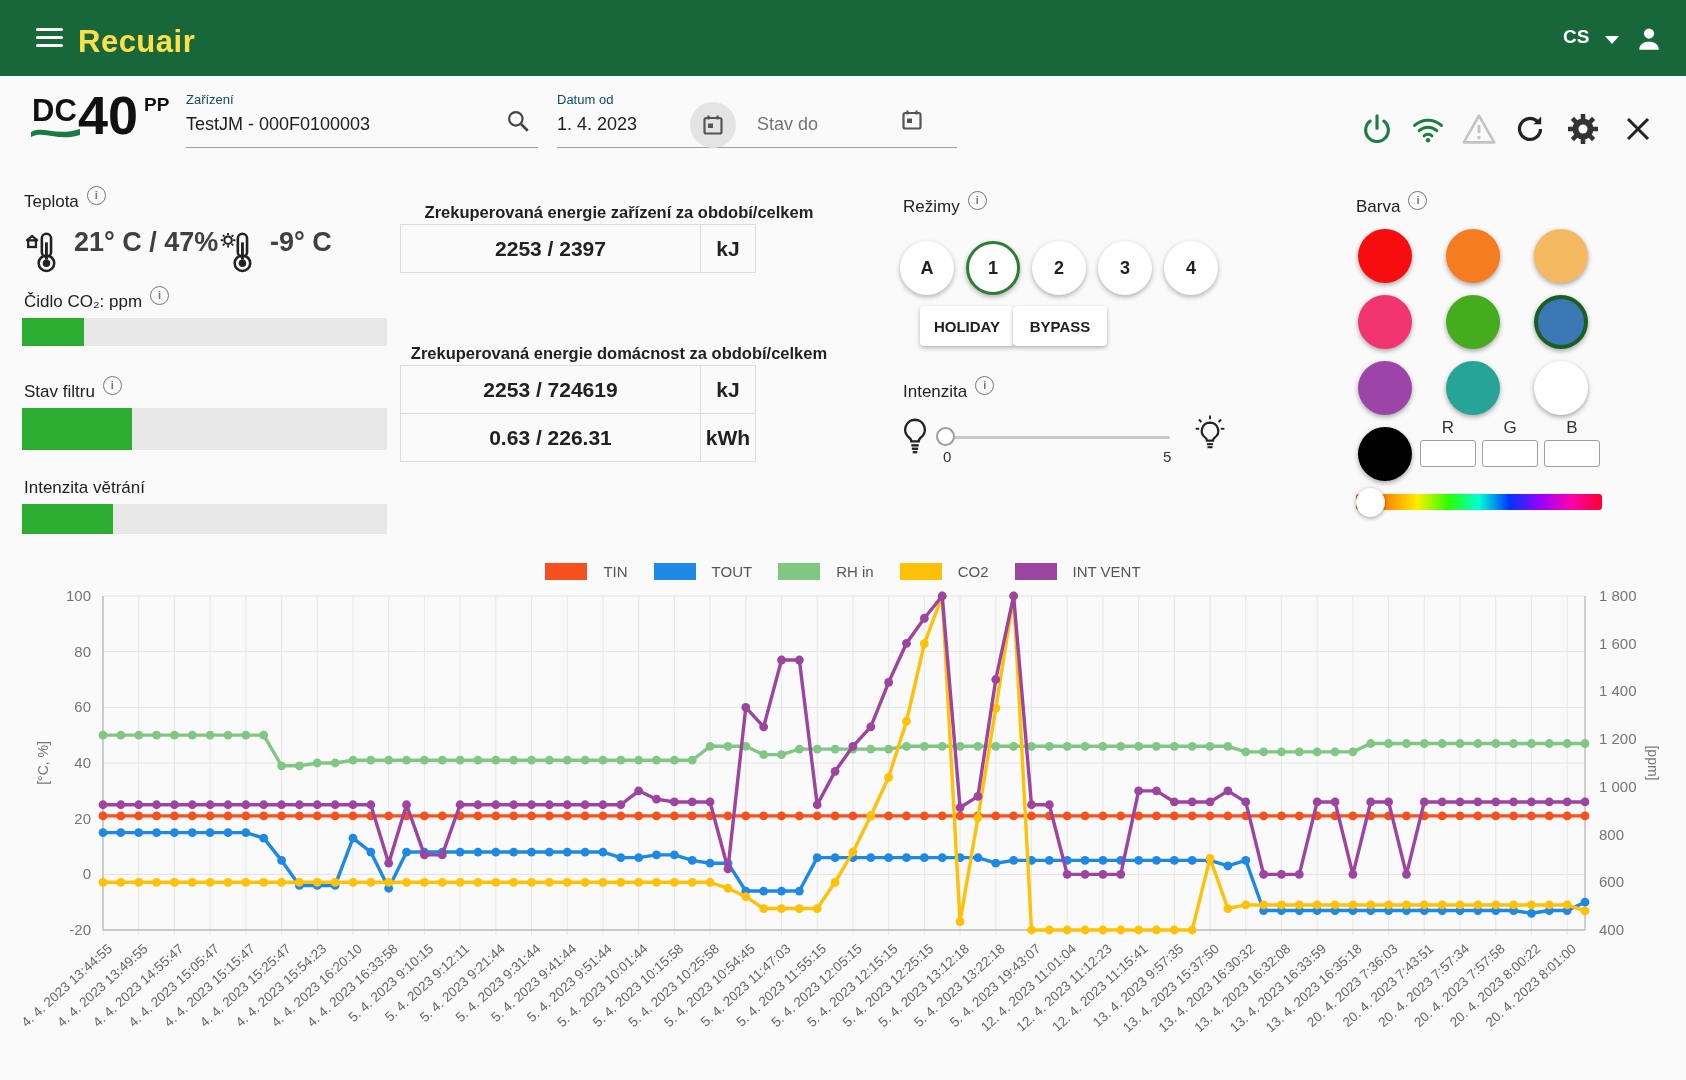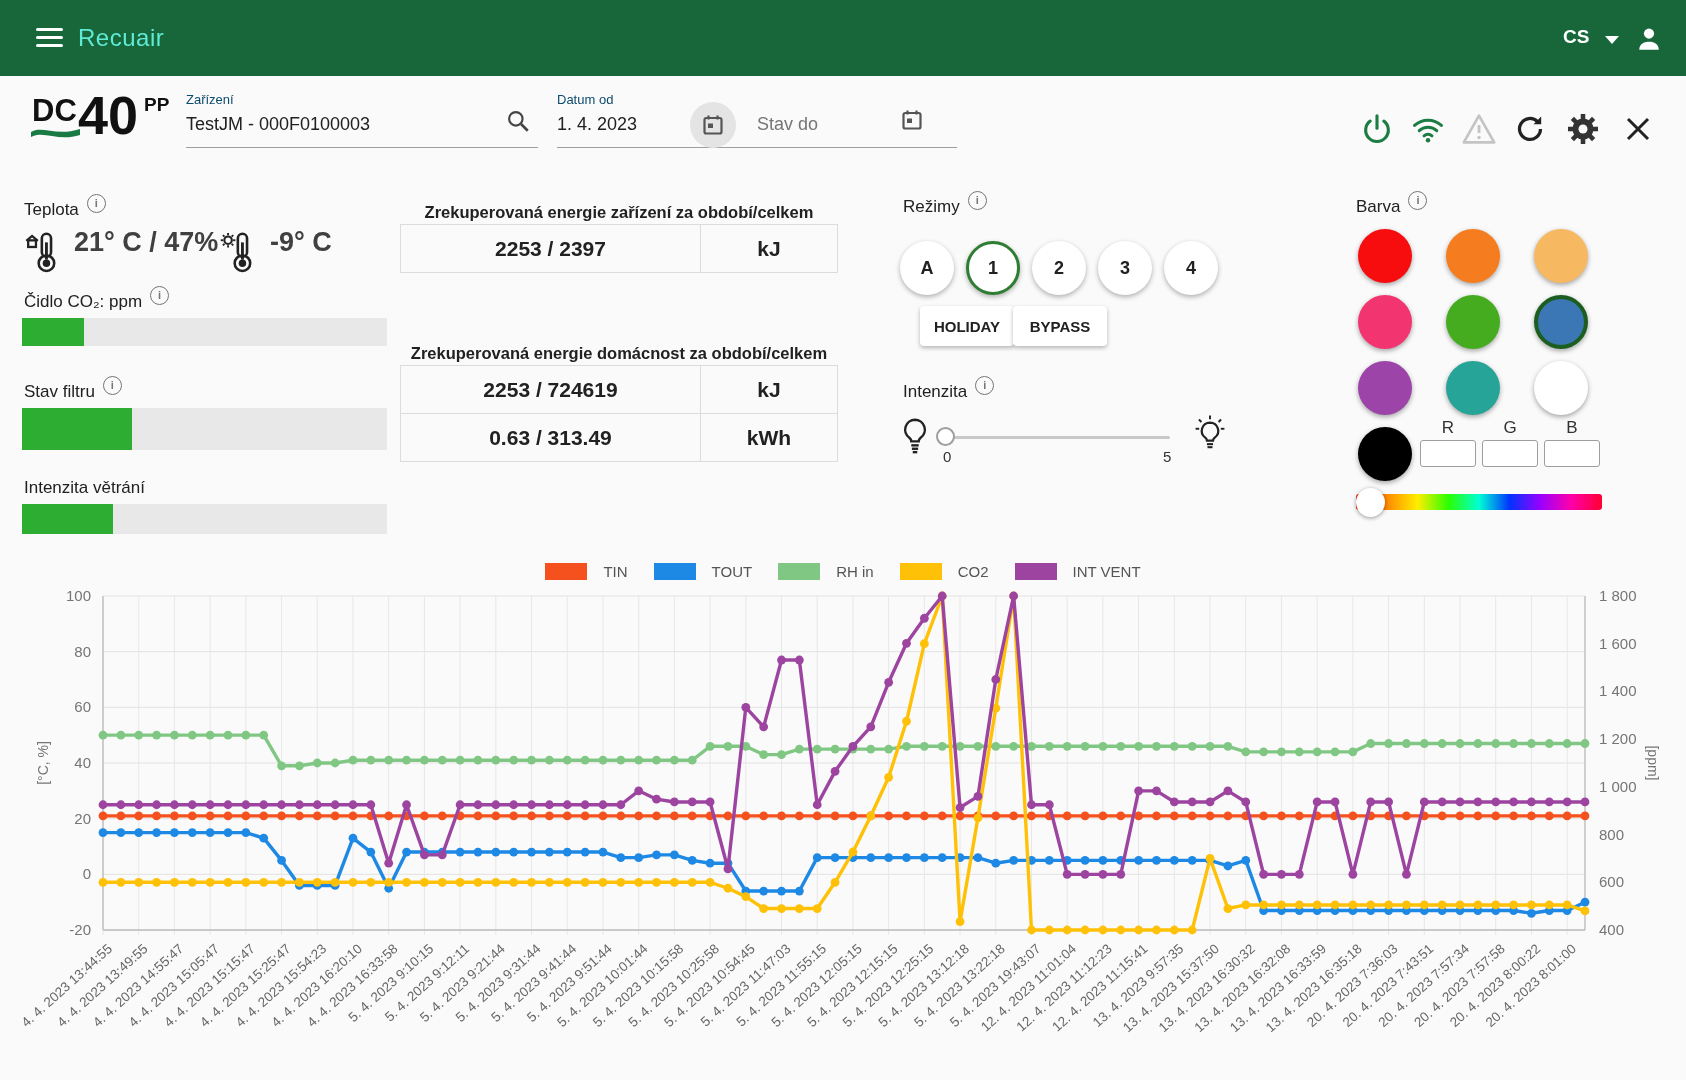--- a/index.html
+++ b/index.html
@@ -2,41 +2,41 @@
 <html><head>
 <meta charset="utf-8">
 <style>
   html,body{margin:0;padding:0;width:1686px;height:1080px;overflow:hidden;
     background:#FAFAFA;font-family:"Liberation Sans",sans-serif;color:#212121;}
   .abs{position:absolute;}
   
   #header{position:absolute;left:0;top:0;width:1686px;height:76px;background:#17673B;}
   #hamburger{position:absolute;left:36px;top:28px;width:27px;height:20px;cursor:pointer;}
   #hamburger div{height:3.4px;background:#fff;border-radius:2px;margin-bottom:4.6px;}
-  #app-title{position:absolute;left:78px;top:24px;font-size:24px;font-weight:normal;color:#5eead4;letter-spacing:.5px;}
+  #app-title{position:absolute;left:78px;top:24px;font-size:31px;font-weight:bold;color:#fde047;letter-spacing:.5px;}
   #lang{position:absolute;left:1563px;top:26px;font-size:19px;font-weight:bold;color:#fff;}
   #lang-caret{position:absolute;left:1605px;top:36px;width:0;height:0;border-left:7px solid transparent;border-right:7px solid transparent;border-top:8px solid #fff;}
   #user-icon{position:absolute;left:1634px;top:24px;}
   
   .field-label{font-size:13px;color:#0c4a6e;}
   .field-value{font-size:18px;color:#212121;}
   .field-placeholder{font-size:18px;color:#757575;}
   .underline{position:absolute;height:1px;background:#9e9e9e;}
   #logo-dc{position:absolute;left:32px;top:93px;font-size:31px;font-weight:bold;color:#111;}
   #logo-40{position:absolute;left:78px;top:84px;font-size:54px;font-weight:bold;color:#111;}
   #logo-pp{position:absolute;left:144px;top:94px;font-size:19px;font-weight:bold;color:#111;}
   #cal-circle{position:absolute;left:690px;top:102px;width:46px;height:46px;border-radius:50%;background:#e4e4e4;}
   
   .sec-label{font-size:17px;color:#212121;}
   .bar{position:absolute;background:#e8e8e8;width:365px;}
   .bar>div{height:100%;background:#2EAD33;}
   .big-temp{font-size:27px;font-weight:bold;color:#404040;}
   
   .tbl-title{position:absolute;width:438px;text-align:center;font-size:16.5px;font-weight:bold;}
-  table.energy{position:absolute;border-collapse:collapse;width:438px;background:transparent;padding-left:38px;}
+  table.energy{position:absolute;border-collapse:collapse;width:356px;background:transparent;padding-left:38px;}
   table.energy td{border:1px solid #dcdcdc;height:45px;text-align:center;font-size:21px;font-weight:bold;}
   td.valcol{width:297px;}
   
   .mode-btn{width:54px;height:54px;border-radius:50%;background:#fff;box-shadow:0 2px 5px rgba(0,0,0,.3);
     display:flex;align-items:center;justify-content:center;font-size:18px;font-weight:bold;cursor:pointer;box-sizing:border-box;}
   .mode-btn.selected{border:3.5px solid #2E7D32;}
   #mode-buttons{position:absolute;left:900px;top:241px;display:flex;gap:12px;}
   .flat-btn{position:absolute;background:#fff;box-shadow:0 2px 4px rgba(0,0,0,.28);border-radius:4px;
     font-size:15px;font-weight:bold;display:flex;align-items:center;justify-content:center;cursor:pointer;}
   
@@ -149,21 +149,21 @@
       <rect x="18.2" y="10.4" width="4.4" height="3.2" transform="rotate(45 12 12)"></rect>
     </g>
   </g>
   <circle cx="12" cy="12" r="3.2" fill="#FAFAFA"></circle>
 </svg>
 <svg class="abs" style="left:1622px;top:113px" width="32" height="32" viewBox="0 0 24 24">
   <line x1="4.5" y1="4.5" x2="19.5" y2="19.5" stroke="#222" stroke-width="2.3"></line>
     <line x1="19.5" y1="4.5" x2="4.5" y2="19.5" stroke="#222" stroke-width="2.3"></line>
 </svg>
 
-<div class="abs sec-label" style="left:24px;top:200px"><span>Teplota</span><span class="info">i</span></div>
+<div class="abs sec-label" style="left:24px;top:192px"><span>Teplota</span><span class="info">i</span></div>
 <svg class="abs" style="left:22px;top:228px" width="46" height="46" viewBox="0 0 32 32">
   <path d="M3 9 L7 5.5 L11 9" fill="none" stroke="#222" stroke-width="1.6"></path>
     <rect x="4.3" y="8.6" width="5.4" height="4.6" fill="none" stroke="#222" stroke-width="1.6"></rect>
   <rect x="13.8" y="4" width="6.4" height="16" rx="3.2" fill="none" stroke="#222" stroke-width="1.8"></rect>
   <circle cx="17" cy="24.5" r="5.4" fill="none" stroke="#222" stroke-width="1.8"></circle>
     <circle cx="17" cy="24.5" r="2.6" fill="#222"></circle>
     <line x1="17" y1="22" x2="17" y2="10" stroke="#222" stroke-width="2"></line>
 </svg>
 <div class="abs big-temp" style="left:74px;top:227px">21° C / 47%</div>
 <svg class="abs" style="left:218px;top:228px" width="46" height="46" viewBox="0 0 32 32">
@@ -210,21 +210,21 @@
 </tbody>
   </table>
 <div class="tbl-title" style="left:400px;top:344px">Zrekuperovaná energie domácnost za období/celkem</div>
 <table class="energy" style="left:400px;top:365px">
   <tbody>
       <tr>
         <td class="valcol">2253 / 724619</td>
         <td>kJ</td>
       </tr>
   <tr>
-        <td class="valcol">0.63 / 313.49</td>
+        <td class="valcol">0.63 / 226.31</td>
         <td>kWh</td>
       </tr>
 </tbody>
   </table>
 
 <div class="abs sec-label" style="left:903px;top:197px"><span>Režimy</span><span class="info">i</span></div>
 <div id="mode-buttons">
     <div class="mode-btn">A</div>
     <div class="mode-btn selected">1</div>
     <div class="mode-btn">2</div>

